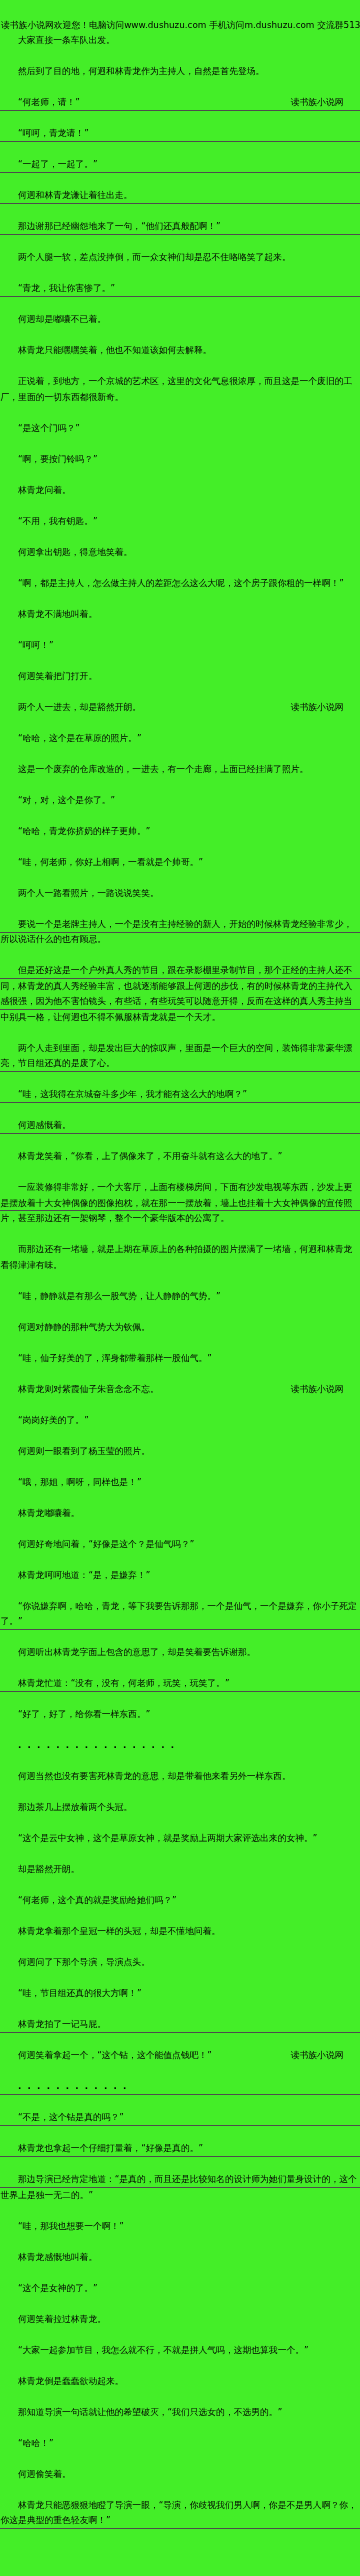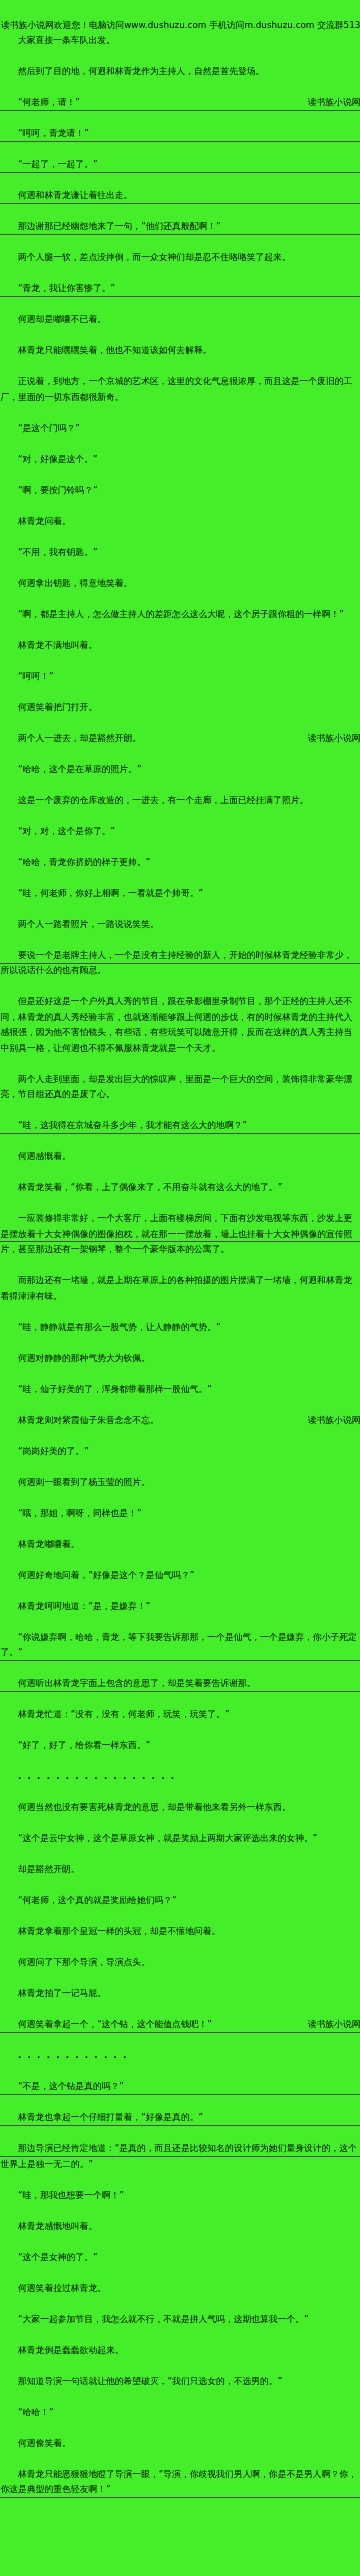--- a/index.html
+++ b/index.html
@@ -33,21 +33,21 @@
       transparent 0px, transparent 15px,
       #4d4d4d 15px, #4d4d4d 15.5px);
   }
   .para.dots{
     letter-spacing:6.2px;
     font-weight:bold;
   }
   .para .wm{
     float:right;
     text-indent:0;
-    margin-right:0;
+    margin-right:17px;
   }
 </style>
 </head>
 <body>
 
 <div class="page">
   <div class="banner">读书族小说网欢迎您！电脑访问www.dushuzu.com 手机访问m.dushuzu.com 交流群513781872</div>
 
   <div id="content">
       <p class="para"><span>大家直接一条车队出发。</span></p>
@@ -56,21 +56,20 @@
       <p class="para"><span>“呵呵，青龙请！”</span></p>
       <p class="para"><span>“一起了，一起了。”</span></p>
       <p class="para"><span>何迥和林青龙谦让着往出走。</span></p>
       <p class="para"><span>那边谢那已经幽怨地来了一句，“他们还真般配啊！”</span></p>
       <p class="para"><span>两个人腿一软，差点没摔倒，而一众女神们却是忍不住咯咯笑了起来。</span></p>
       <p class="para"><span>“青龙，我让你害惨了。”</span></p>
       <p class="para"><span>何迥却是嘟囔不已着。</span></p>
       <p class="para"><span>林青龙只能嘿嘿笑着，他也不知道该如何去解释。</span></p>
       <p class="para"><span>正说着，到地方，一个京城的艺术区，这里的文化气息很浓厚，而且这是一个废旧的工厂，里面的一切东西都很新奇。</span></p>
       <p class="para"><span>“是这个门吗？”</span></p>
-      <p class="para"><span>“对，好像是这个。”</span></p>
       <p class="para"><span>“啊，要按门铃吗？”</span></p>
       <p class="para"><span>林青龙问着。</span></p>
       <p class="para"><span>“不用，我有钥匙。”</span></p>
       <p class="para"><span>何迥拿出钥匙，得意地笑着。</span></p>
       <p class="para"><span>“啊，都是主持人，怎么做主持人的差距怎么这么大呢，这个房子跟你租的一样啊！”</span></p>
       <p class="para"><span>林青龙不满地叫着。</span></p>
       <p class="para"><span>“呵呵！”</span></p>
       <p class="para"><span>何迥笑着把门打开。</span></p>
       <p class="para"><span class="wm">读书族小说网</span><span>两个人一进去，却是豁然开朗。</span></p>
       <p class="para"><span>“哈哈，这个是在草原的照片。”</span></p>
@@ -96,25 +95,27 @@
       <p class="para"><span>“哦，那姐，啊呀，同样也是！”</span></p>
       <p class="para"><span>林青龙嘟囔着。</span></p>
       <p class="para"><span>何迥好奇地问着，“好像是这个？是仙气吗？”</span></p>
       <p class="para"><span>林青龙呵呵地道：“是，是嫌弃！”</span></p>
       <p class="para"><span>“你说嫌弃啊，哈哈，青龙，等下我要告诉那那，一个是仙气，一个是嫌弃，你小子死定了。”</span></p>
       <p class="para"><span>何迥听出林青龙字面上包含的意思了，却是笑着要告诉谢那。</span></p>
       <p class="para"><span>林青龙忙道：“没有，没有，何老师，玩笑，玩笑了。”</span></p>
       <p class="para"><span>“好了，好了，给你看一样东西。”</span></p>
       <p class="para dots"><span>.................</span></p>
       <p class="para"><span>何迥当然也没有要害死林青龙的意思，却是带着他来看另外一样东西。</span></p>
+      <p class="para"><span>那边茶几上摆放着两个头冠。</span></p>
       <p class="para"><span>“这个是云中女神，这个是草原女神，就是奖励上两期大家评选出来的女神。”</span></p>
       <p class="para"><span>却是豁然开朗。</span></p>
       <p class="para"><span>“何老师，这个真的就是奖励给她们吗？”</span></p>
       <p class="para"><span>林青龙拿着那个皇冠一样的头冠，却是不懂地问着。</span></p>
       <p class="para"><span>何迥问了下那个导演，导演点头。</span></p>
+      <p class="para"><span>“哇，节目组还真的很大方啊！”</span></p>
       <p class="para"><span>林青龙拍了一记马屁。</span></p>
       <p class="para"><span class="wm">读书族小说网</span><span>何迥笑着拿起一个，“这个钻，这个能值点钱吧！”</span></p>
       <p class="para dots"><span>............</span></p>
       <p class="para"><span>“不是，这个钻是真的吗？”</span></p>
       <p class="para"><span>林青龙也拿起一个仔细打量着，“好像是真的。”</span></p>
       <p class="para"><span>那边导演已经肯定地道：“是真的，而且还是比较知名的设计师为她们量身设计的，这个世界上是独一无二的。”</span></p>
       <p class="para"><span>“哇，那我也想要一个啊！”</span></p>
       <p class="para"><span>林青龙感慨地叫着。</span></p>
       <p class="para"><span>“这个是女神的了。”</span></p>
       <p class="para"><span>何迥笑着拉过林青龙。</span></p>

